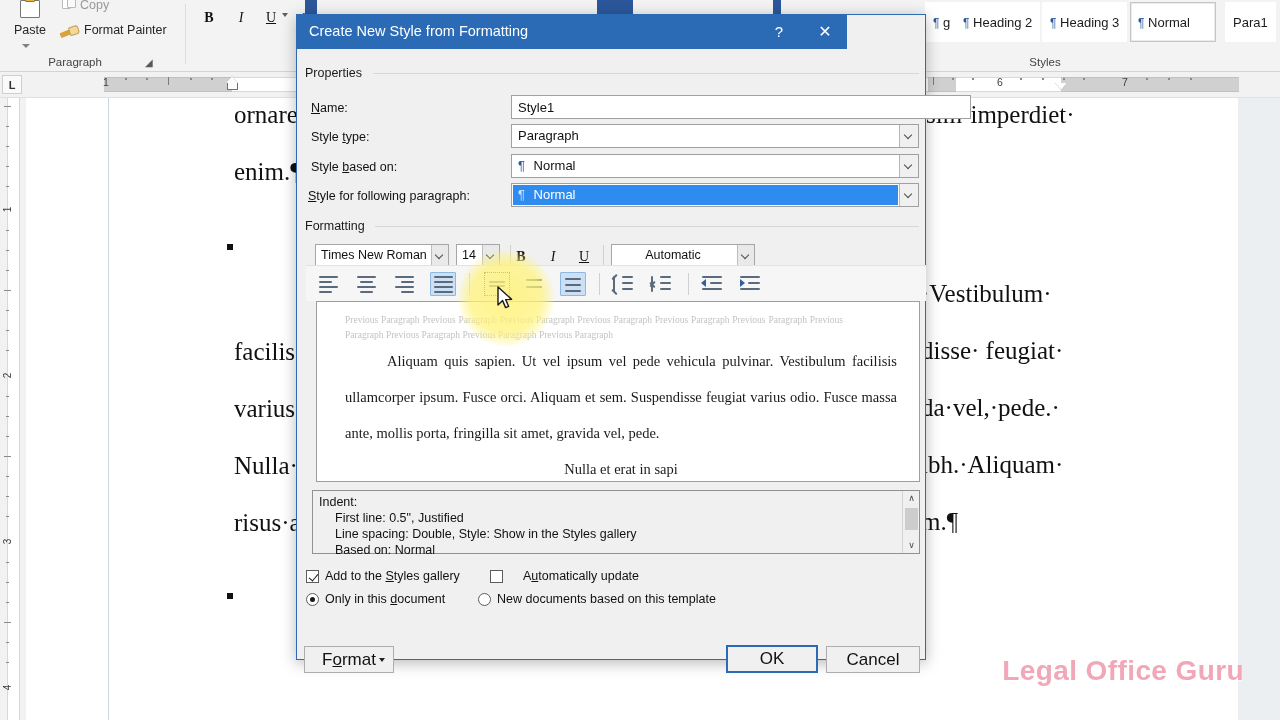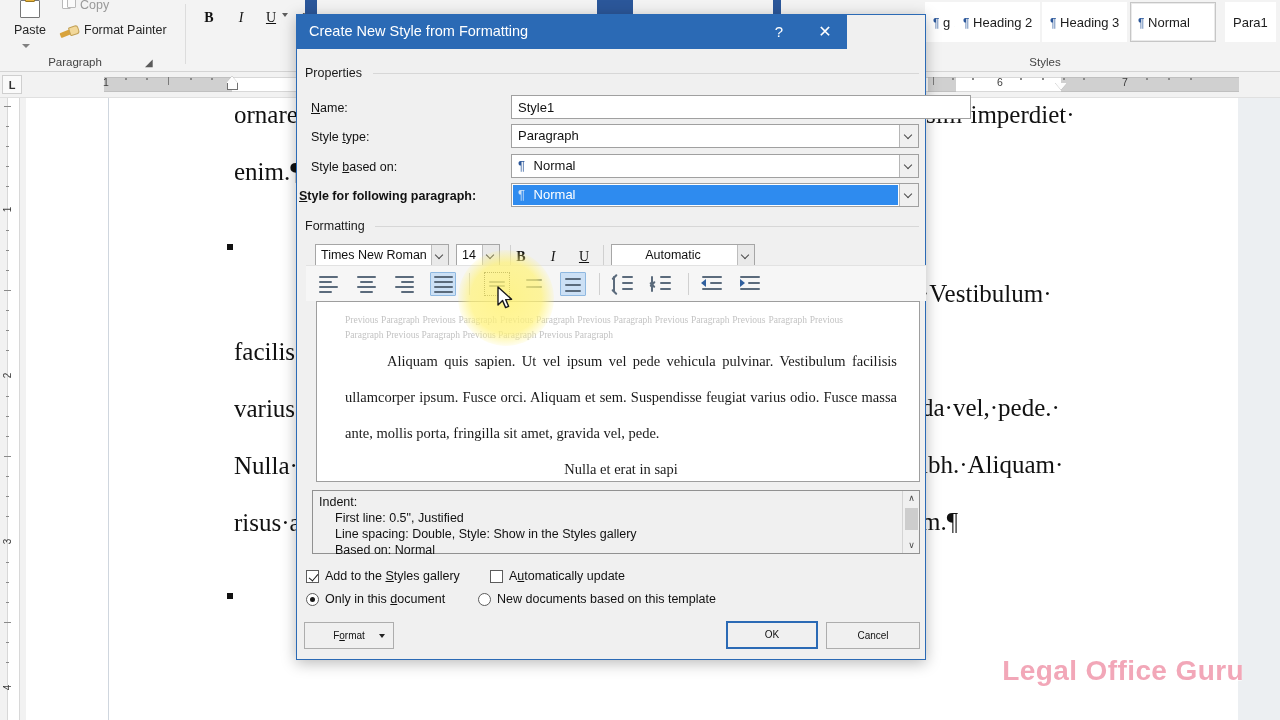--- a/index.html
+++ b/index.html
@@ -311,21 +311,21 @@
     position: absolute; width: 13px; height: 13px; border-radius: 50%;
     background: #fff; border: 1px solid #5c5c5c;
   }
   .radio.on::after {
     content: ""; position: absolute; left: 3px; top: 3px;
     width: 5px; height: 5px; border-radius: 50%; background: #1a1a1a;
   }
 
   .btn {
     position: absolute; background: #f0f0f0; border: 1px solid #adadad;
-    font-size: 10px; color: #111; text-align: center;
+    font-size: 17px; color: #111; text-align: center; margin-top: 24px;
   }
   .btn.primary { border: 2px solid #2b6ab5; }
   .btn .caret-dn {
     position: absolute; right: 8px; top: 50%; margin-top: -2px;
     width: 0; height: 0; border-left: 3.5px solid transparent;
     border-right: 3.5px solid transparent; border-top: 4px solid #222;
   }
 
   
   .spotlight {
@@ -485,20 +485,21 @@
       <div class="doc-line" style="left:125px; top:60px;">enim.¶</div>
       <div class="doc-bullet" style="left:118px; top:146px;"></div>
       <div class="doc-line" style="left:125px; top:240px;">facilis</div>
       <div class="doc-line" style="left:125px; top:297px;">varius</div>
       <div class="doc-line" style="left:125px; top:354px;">Nulla·</div>
       <div class="doc-line" style="left:125px; top:411px;">risus·a</div>
       <div class="doc-bullet" style="left:118px; top:495px;"></div>
 
       <div class="doc-line" style="left:817px; top:3px;">sim·imperdiet·</div>
       <div class="doc-line" style="left:812px; top:182px;">·Vestibulum·</div>
+      <div class="doc-line" style="left:812px; top:239px;">disse·  feugiat·</div>
       <div class="doc-line" style="left:812px; top:296px;">da·vel,·pede.·</div>
       <div class="doc-line" style="left:812px; top:353px;">ibh.·Aliquam·</div>
       <div class="doc-line" style="left:812px; top:410px;">m.¶</div>
     </div>
 
     <div class="watermark">Legal Office Guru</div>
   </div>
 
   <div class="dialog">
 
@@ -526,21 +527,21 @@
     <div class="combo" style="left:214px; top:139px; width:408px;">
       <div class="val">
         <span style="color:#2b579a;">¶</span>
         <span style="margin-left:5px;">Normal</span>
       </div>
       <div class="arrow-btn">
           <span class="chev"></span>
         </div>
     </div>
 
-    <div class="field-label" style="left:2px; top:174px;font-weight:bold;"><span class="u">S</span>tyle for following paragraph:</div>
+    <div class="field-label" style="left:11px; top:174px;"><span class="u">S</span>tyle for following paragraph:</div>
     <div class="combo" style="left:214px; top:168px; width:408px;">
       <div class="sel-hl">
         <span class="sv">
           <span style="color:#cfe2f7;">¶</span>
           <span style="margin-left:5px;">Normal</span>
         </span>
       </div>
       <div class="arrow-btn">
           <span class="chev"></span>
         </div>
@@ -679,21 +680,21 @@
       <div class="sc-arrow" style="top:0;">∧</div>
       <div class="sc-thumb"></div>
       <div class="sc-arrow" style="bottom:0;">∨</div>
     </div>
   </div>
 
   <div class="cb-row" style="left:306px; top:569px;">
     <span class="checkbox checked" style="left:0; top:1px;"></span>
     <span style="margin-left:19px;">Add to the <span class="u">S</span>tyles gallery</span>
   </div>
-  <div class="cb-row" style="left:490px; top:569px;">
+  <div class="cb-row" style="left:490px; top:569px;padding-left:14px;">
     <span class="checkbox" style="left:0; top:1px;"></span>
     <span style="margin-left:19px;">A<span class="u">u</span>tomatically update</span>
   </div>
   <div class="cb-row" style="left:306px; top:592px;">
     <span class="radio on" style="left:0; top:1px;"></span>
     <span style="margin-left:19px;">Only in this <span class="u">d</span>ocument</span>
   </div>
   <div class="cb-row" style="left:478px; top:592px;">
     <span class="radio" style="left:0; top:1px;"></span>
     <span style="margin-left:19px;margin-top:28px;">New documents based on this template</span>

